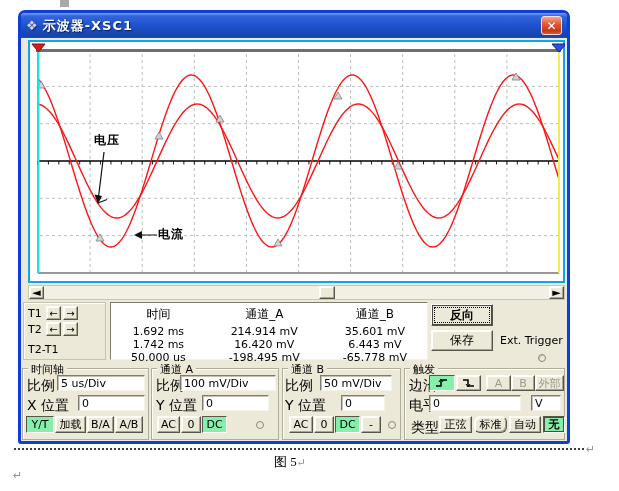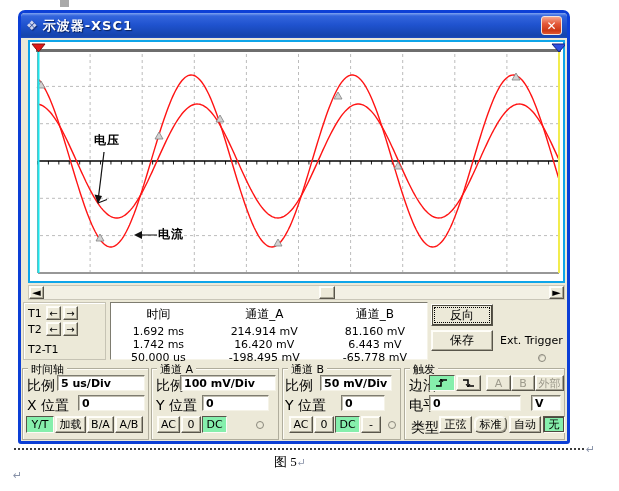--- a/index.html
+++ b/index.html
@@ -32,21 +32,21 @@
   .sb-btn { position:absolute; top:0; width:15px; height:13px; font-size:7px; color:#333; }
   .sb-thumb { position:absolute; left:290px; top:0; width:16px; height:13px; }
 
   
   .btn3d { background:#ece9d8; border:1px solid; border-color:#fdfcf7 #58554a #58554a #fdfcf7;
            box-shadow:inset -1px -1px 0 #a8a595, inset 1px 1px 0 #fffef8;
            font-size:11px; color:#000; display:flex; align-items:center; justify-content:center;
            font-family:"DejaVu Sans","Liberation Sans",sans-serif; }
   .pressed { border-color:#58554a #fdfcf7 #fdfcf7 #58554a; box-shadow:none; background:#86efac; }
   .disabled { color:#9d9a8c; }
-  .default-btn { box-shadow:inset 0 0 0 1px #4c493e; }
+  .default-btn { box-shadow:inset 0 0 0 1px #4c493e;font-weight:bold; }
   .focus-dotted { outline:1px dotted #000; outline-offset:-4px; }
   .input3d { background:#fff; border:1px solid; border-color:#7e7c70 #f5f3e8 #f5f3e8 #7e7c70;
              box-shadow:inset 1px 1px 0 #c2bfb2; font-size:11px; color:#000;
              display:flex; align-items:center; padding:0 3px; overflow:hidden; white-space:nowrap; }
   .lbl { position:absolute; font-size:14px; color:#000; white-space:nowrap; }
 
   
   #cursor-panel { position:absolute; left:2px; top:264px; width:83px; height:58px;
                   border:1px solid #c6c3b4; box-shadow:inset 1px 1px 0 #fff; }
   #readout { position:absolute; left:89px; top:264px; width:318px; height:58px;
@@ -64,21 +64,21 @@
                  border:1px solid #8a887c; background:#ece9d8; box-shadow:inset 1px 1px 0 #c8c5b8; }
 
   
   .groupbox { position:absolute; top:330px; height:72px; border:1px solid #b0ad9d;
               box-shadow:inset 1px 1px 0 #fdfcf7; }
   .gb-title { position:absolute; left:5px; top:-7px; background:#ece9d8; padding:0 3px; font-size:11px; color:#000; }
   #gb-timebase { left:1px;   width:127px; }
   #gb-cha      { left:130px; width:128px; }
   #gb-chb      { left:261px; width:119px; }
   #gb-trigger  { left:383px; width:161px; }
-  .gb-input { position:absolute; height:16px;font-weight:bold; }
+  .gb-input { position:absolute; height:16px; }
   .gb-btn { position:absolute; height:17px; }
   .edge-icon { display:block; }
 
   
   #top-mark { position:absolute; left:60px; top:0; width:9px; height:7px; background:#a9a9a9; }
   #dotted-sep { position:absolute; left:14px; top:448px; width:570px; border-top:2px dotted #3c3c3c; }
   .pilcrow { color:#8892a8; font-size:11px; }
   #pilcrow-right { position:absolute; left:586px; top:443px; }
   #pilcrow-left  { position:absolute; left:13px;  top:469px; }
   #caption { position:absolute; left:230px; top:453px; width:120px; text-align:center;
@@ -224,21 +224,21 @@
         <table>
           <tbody>
               <tr>
             <th style="width:30%;">时间</th>
             <th style="width:37%;">通道_A</th>
             <th style="width:33%;">通道_B</th>
           </tr>
           <tr>
             <td>1.692 ms</td>
             <td>214.914 mV</td>
-            <td>81.160 mV</td>
+            <td>35.601 mV</td>
           </tr>
           <tr>
             <td>1.742 ms</td>
             <td>16.420 mV</td>
             <td>6.443 mV</td>
           </tr>
           <tr>
             <td>50.000 us</td>
             <td>-198.495 mV</td>
             <td>-65.778 mV</td>

